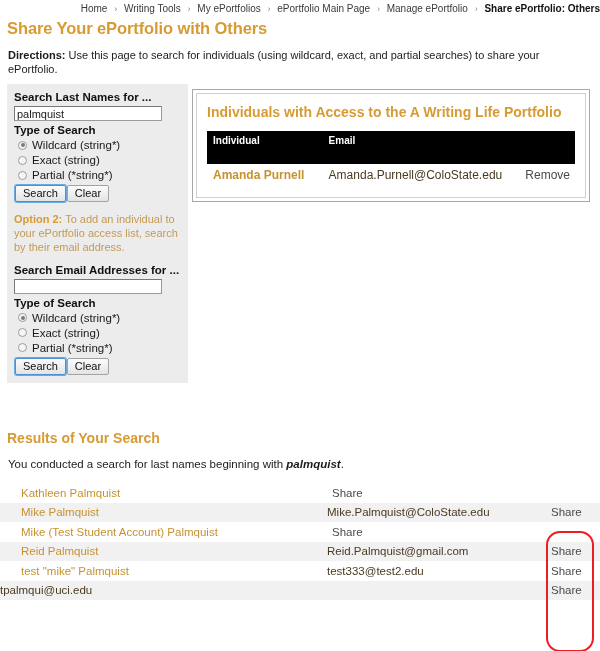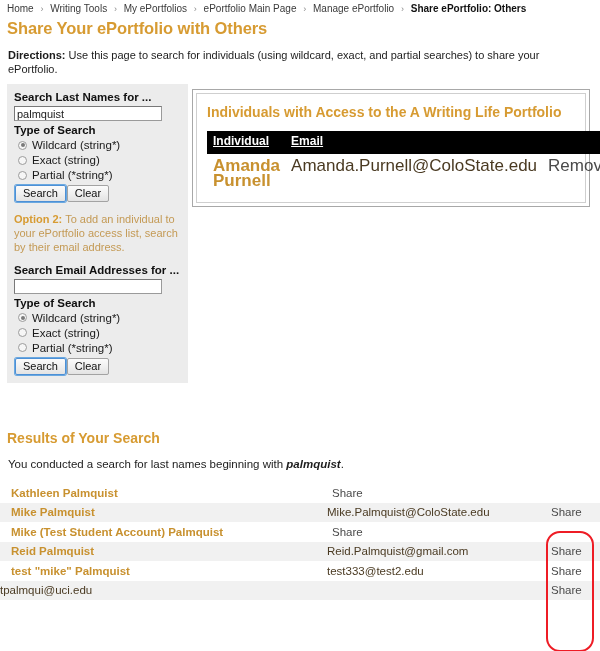--- a/index.html
+++ b/index.html
@@ -17,20 +17,21 @@
     overflow: hidden;
   }
 
   
   .breadcrumb {
     padding: 3px 0 0 7px;
     font-size: 10px;
     color: #3a3a3a;
     white-space: nowrap;
     line-height: 12px;
+    text-align: right;
   }
   .breadcrumb .crumb { color: #3a3a3a; }
   .breadcrumb .crumb.current { font-weight: bold; color: #111111; }
   .breadcrumb .sep {
     color: #8a8a8a;
     padding: 0 4px;
     font-size: 9px;
   }
 
   
@@ -186,31 +187,30 @@
   table.access {
     width: 100%;
     border-collapse: collapse;
     font-size: 11.5px;
   }
   table.access thead th {
     background: #000000;
     color: #ffffff;
     font-weight: bold;
     text-align: left;
-    padding: 3px 5px 6px 6px;
-    font-size: 12px;
+    padding: 3px 5px 16px 6px;
+    font-size: 10px;
     line-height: 14px;
-    text-decoration: underline;
   }
   table.access th.c-ind { width: 120px; }
   table.access th.c-email { width: auto; }
   table.access th.c-act { width: 60px; }
   table.access tbody td {
     padding: 4px 5px 4px 6px;
-    font-size: 17px;
+    font-size: 12px;
     line-height: 15px;
     vertical-align: top;
   }
   td.ind-name {
     color: #c8912f;
     font-weight: bold;
   }
   td.ind-email { color: #4a3a22; }
   td.ind-action {
     color: #4a4a4a;
@@ -243,24 +243,24 @@
   }
   .result-row {
     display: flex;
     align-items: center;
     height: 19.5px;
     font-size: 11.5px;
   }
   .result-row.alt { background: #f1f1f1; }
   .r-name {
     width: 327px;
-    padding-left: 11px;
+    padding-left: 21px;
     box-sizing: border-box;
     color: #c8912f;
-    font-weight: bold;
+    font-weight: normal;
     white-space: nowrap;
     overflow: hidden;
   }
   .r-email {
     flex: 1;
     color: #4a3a22;
     white-space: nowrap;
     overflow: hidden;
   }
   .r-share {

